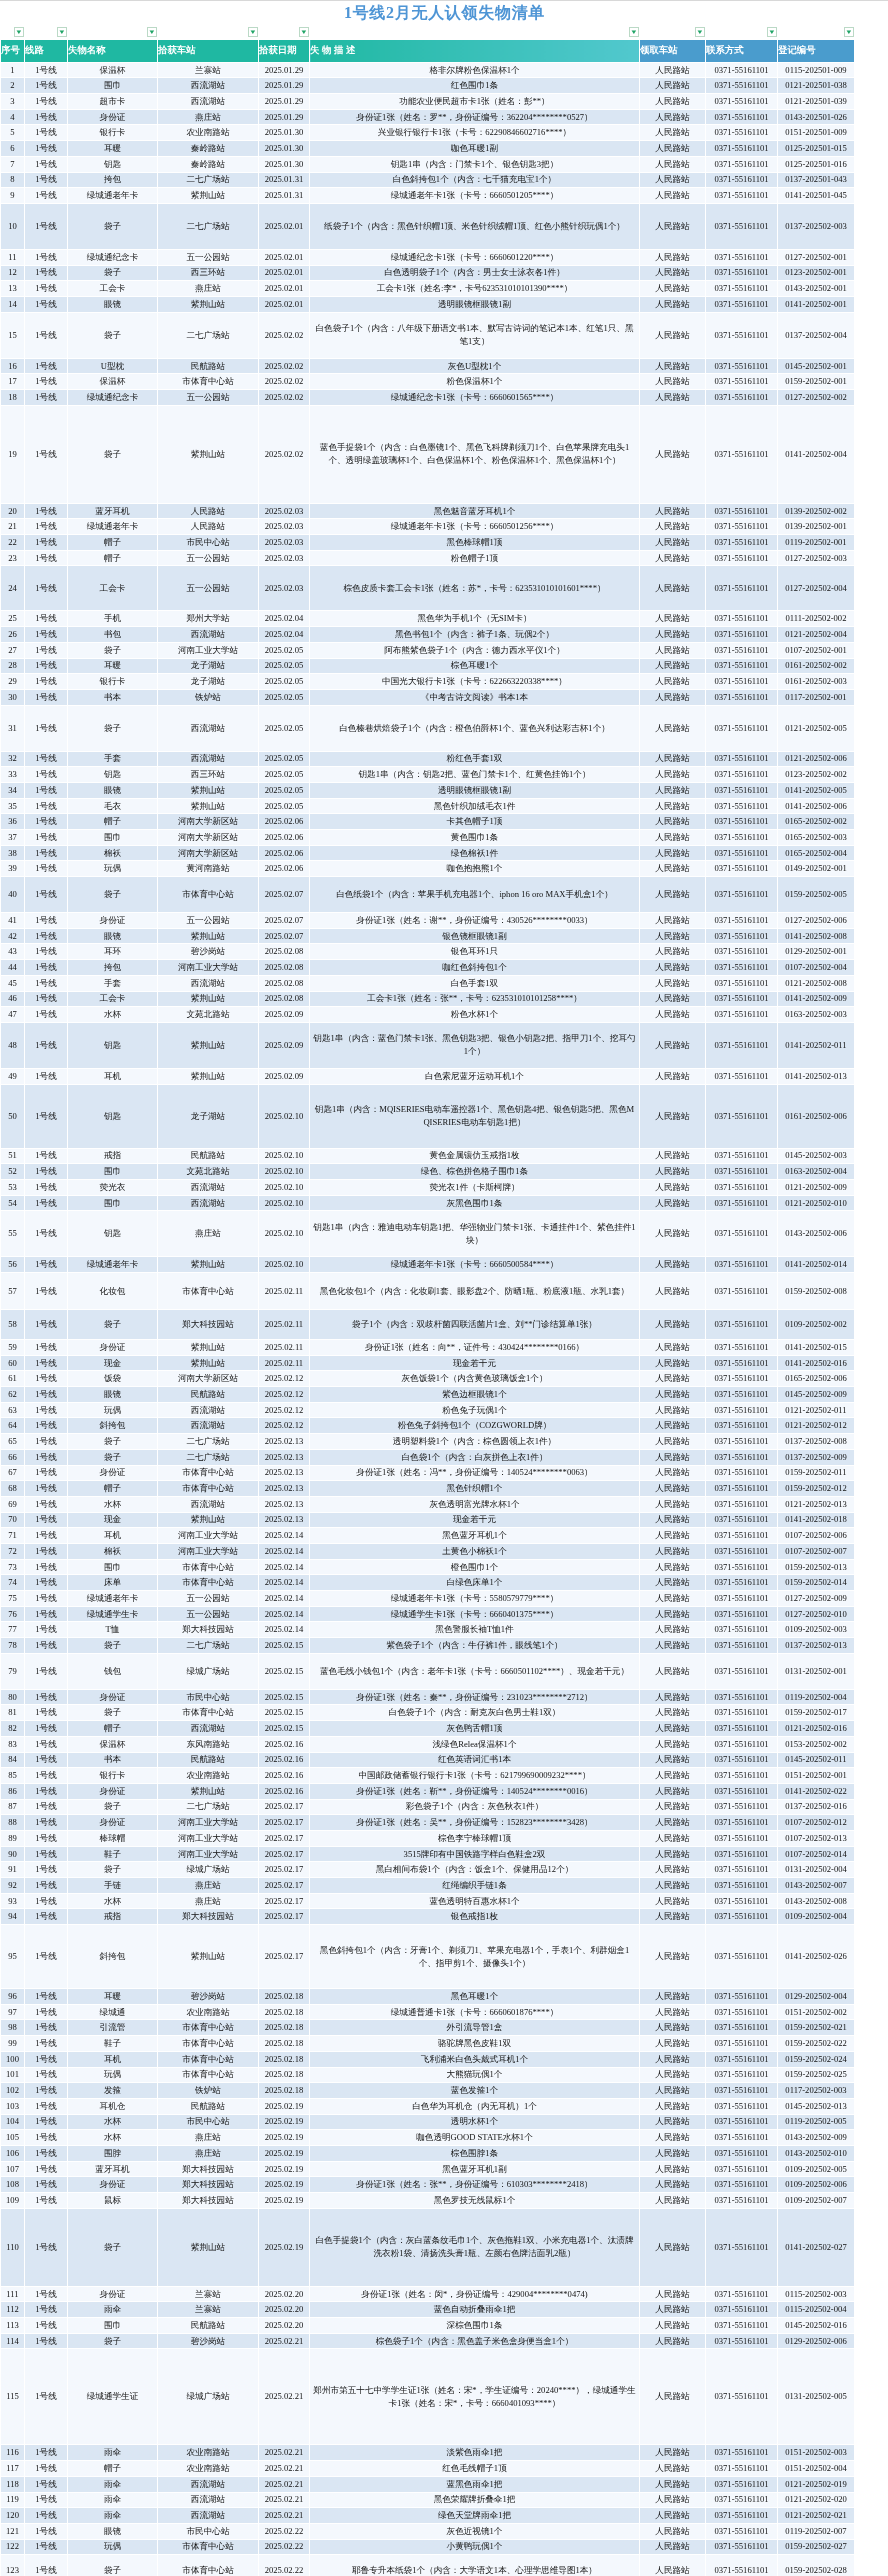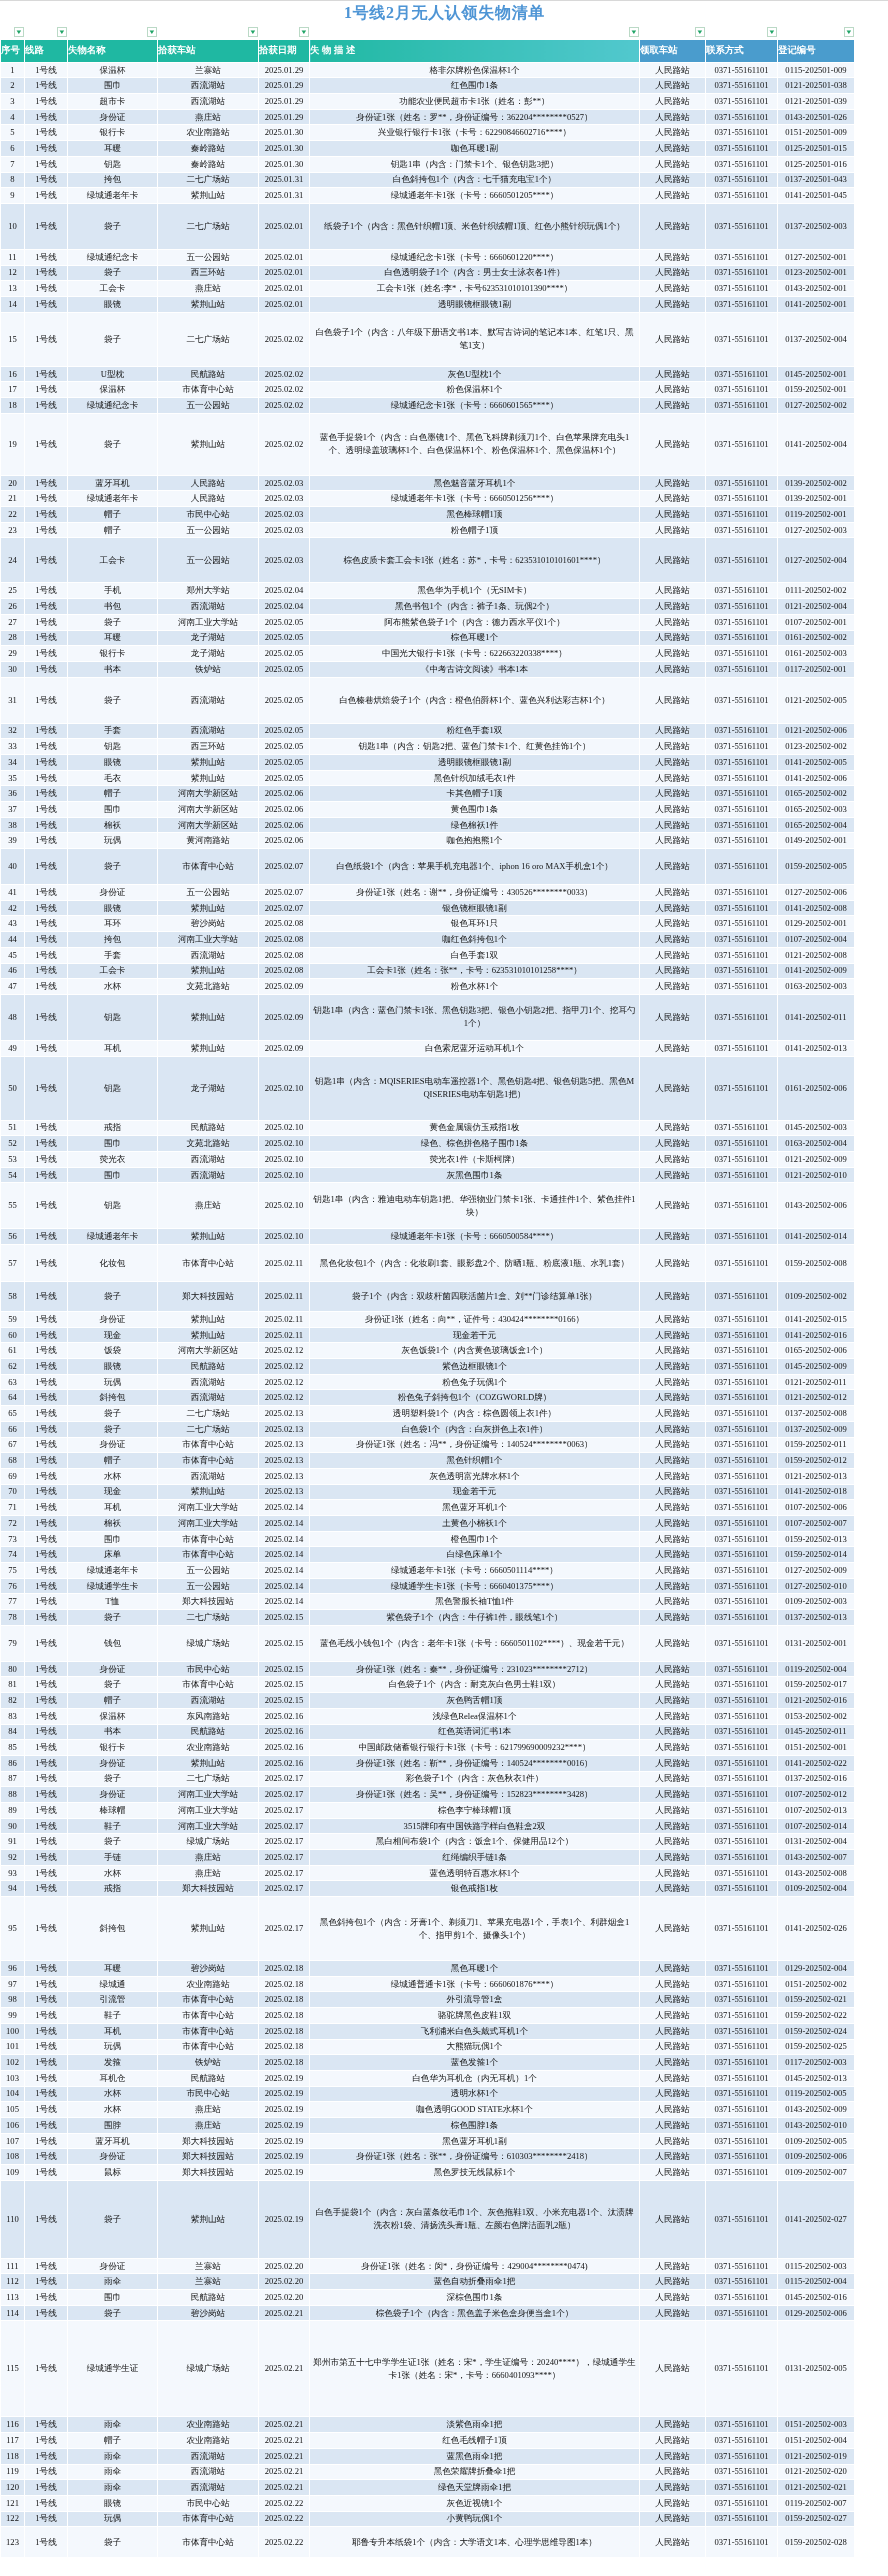--- a/index.html
+++ b/index.html
@@ -312,21 +312,21 @@
       <td>14</td>
       <td>1号线</td>
       <td>眼镜</td>
       <td>紫荆山站</td>
       <td>2025.02.01</td>
       <td>透明眼镜框眼镜1副</td>
       <td>人民路站</td>
       <td>0371-55161101</td>
       <td>0141-202502-001</td>
     </tr>
-        <tr style="height: 54px; margin-left: 48px;">
+        <tr style="height: 46px; margin-left: 48px;">
       <td>15</td>
       <td>1号线</td>
       <td>袋子</td>
       <td>二七广场站</td>
       <td>2025.02.02</td>
       <td>白色袋子1个（内含：八年级下册语文书1本、默写古诗词的笔记本1本、红笔1只、黑笔1支）</td>
       <td>人民路站</td>
       <td>0371-55161101</td>
       <td>0137-202502-004</td>
     </tr>
@@ -356,21 +356,21 @@
       <td>18</td>
       <td>1号线</td>
       <td>绿城通纪念卡</td>
       <td>五一公园站</td>
       <td>2025.02.02</td>
       <td>绿城通纪念卡1张（卡号：6660601565****）</td>
       <td>人民路站</td>
       <td>0371-55161101</td>
       <td>0127-202502-002</td>
     </tr>
-        <tr style="height: 62px; padding-left: 39px;">
+        <tr style="height: 98px; padding-left: 39px;">
       <td>19</td>
       <td>1号线</td>
       <td>袋子</td>
       <td>紫荆山站</td>
       <td>2025.02.02</td>
       <td>蓝色手提袋1个（内含：白色墨镜1个、黑色飞科牌剃须刀1个、白色苹果牌充电头1个、透明绿盖玻璃杯1个、白色保温杯1个、粉色保温杯1个、黑色保温杯1个）</td>
       <td>人民路站</td>
       <td>0371-55161101</td>
       <td>0141-202502-004</td>
     </tr>
@@ -978,21 +978,21 @@
       <td>人民路站</td>
       <td>0371-55161101</td>
       <td>0159-202502-014</td>
     </tr>
         <tr>
       <td>75</td>
       <td>1号线</td>
       <td>绿城通老年卡</td>
       <td>五一公园站</td>
       <td>2025.02.14</td>
-      <td>绿城通老年卡1张（卡号：6660501114****）</td>
+      <td>绿城通老年卡1张（卡号：5580579779****）</td>
       <td>人民路站</td>
       <td>0371-55161101</td>
       <td>0127-202502-009</td>
     </tr>
         <tr>
       <td>76</td>
       <td>1号线</td>
       <td>绿城通学生卡</td>
       <td>五一公园站</td>
       <td>2025.02.14</td>

